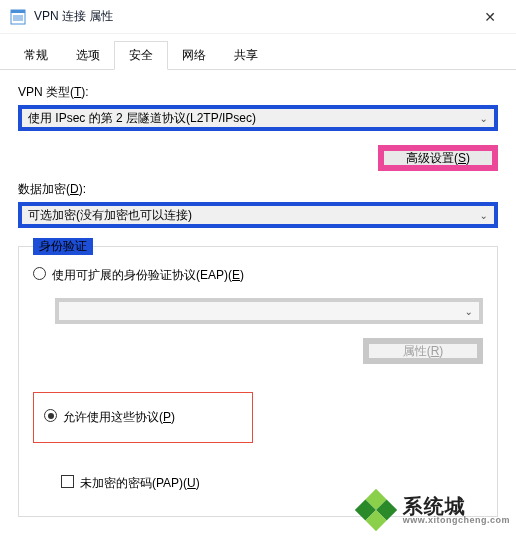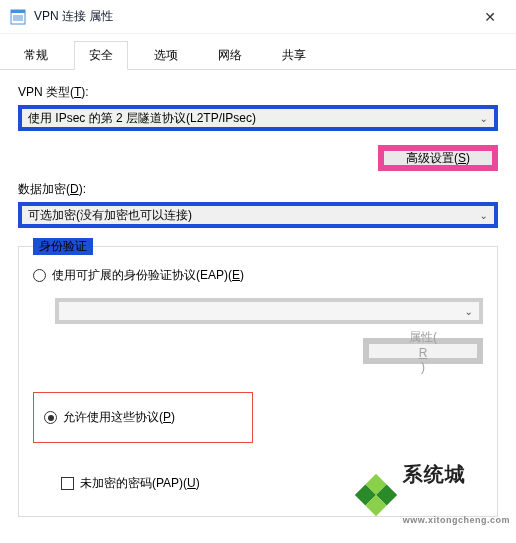--- a/index.html
+++ b/index.html
@@ -32,21 +32,21 @@
     font-size:14px; color:#333;
     font-family: Arial, sans-serif;
   }
   .tabs {
     display:flex;
     align-items:flex-end;
     height:30px;
     padding:0 10px;
     margin-top:6px;
     border-bottom:1px solid #dcdcdc;
-    gap:12px;
+    gap:0;
   }
   .tab {
     padding:5px 14px 5px 14px;
     font-size:12px;
     color:#000;
     background:#fff;
     position:relative;
     cursor:default;
   }
   .tab.active {
@@ -78,34 +78,34 @@
   .select.disabled { color:#888; border-color:#cfcfcf; background:#f5f5f5; }
   .btn {
     height:26px;
     min-width:120px;
     border:6px solid #ec4899;
     background:#e9e9e9;
     font-size:12px;
     display:inline-flex; align-items:center; justify-content:center;
     padding:0 16px;
   }
-  .btn.disabled { color:#a0a0a0; border-color:#c8c8c8; background:#f2f2f2;flex-direction:column; }
+  .btn.disabled { color:#a0a0a0; border-color:#c8c8c8; background:#f2f2f2; }
   .row-right { display:flex; justify-content:flex-end; margin-top:14px; margin-bottom:10px; }
   .fieldset {
     border:1px solid #dcdcdc;
     margin-top:18px;
     padding:16px 14px 20px 14px;
     position:relative;
   }
   .fieldset .legend {
     position:absolute; top:-9px; left:14px;
     background:#1d4ed8; padding:0 6px; font-size:12px;
   }
   .radio-row, .check-row {
-    display:flex; align-items:center; gap:6px;
+    display:flex; align-items:flex-start; gap:6px;
     font-size:12px; margin:4px 0;
   }
   .radio {
     width:13px; height:13px; border:1px solid #333; border-radius:50%;
     display:inline-flex; align-items:center; justify-content:center;
     background:#fff;
   }
   .radio.checked::after {
     content:""; width:6px; height:6px; border-radius:50%; background:#333;
   }
@@ -130,21 +130,21 @@
   .watermark {
     position:absolute; right:6px; bottom:18px;
     display:flex; align-items:center; gap:4px;
     font-size:18px; color:#333; font-weight:600;
     pointer-events:none;
   }
   .watermark .sq { display:flex; flex-wrap:wrap; width:30px; height:30px; transform:rotate(45deg); margin-right:8px;}
   .watermark .sq span { width:15px; height:15px; }
   .watermark .sq .d { background:#2a8a2a; }
   .watermark .sq .l { background:#8ad04a; }
-  .watermark .txt { display:flex; flex-direction:column; line-height:1;gap:32px; }
+  .watermark .txt { display:flex; flex-direction:column; line-height:1; }
   .watermark .txt .main { font-size:20px; letter-spacing:1px; color:#222; }
   .watermark .txt .sub { font-size:9px; color:#888; letter-spacing:0.5px; }
 </style>
 </head>
 <body>
 
 <div class="window">
 
   <div class="titlebar">
     <span class="app-icon">
@@ -155,22 +155,22 @@
         <line x1="3" y1="9" x2="13" y2="9" stroke="#4a90d9" stroke-width="1"></line>
         <line x1="3" y1="11" x2="13" y2="11" stroke="#4a90d9" stroke-width="1"></line>
       </svg>
     </span>
     <span class="title">VPN 连接 属性</span>
     <div class="close">✕</div>
   </div>
 
   <div class="tabs">
     <div class="tab">常规</div>
+    <div class="tab">选项</div>
     <div class="tab active">安全</div>
-    <div class="tab">选项</div>
     <div class="tab">网络</div>
     <div class="tab">共享</div>
   </div>
 
   <div class="content">
 
     <div class="lbl">
       <span>VPN 类型(</span><span class="ul">T</span><span>):</span>
     </div>
     <div class="select">

